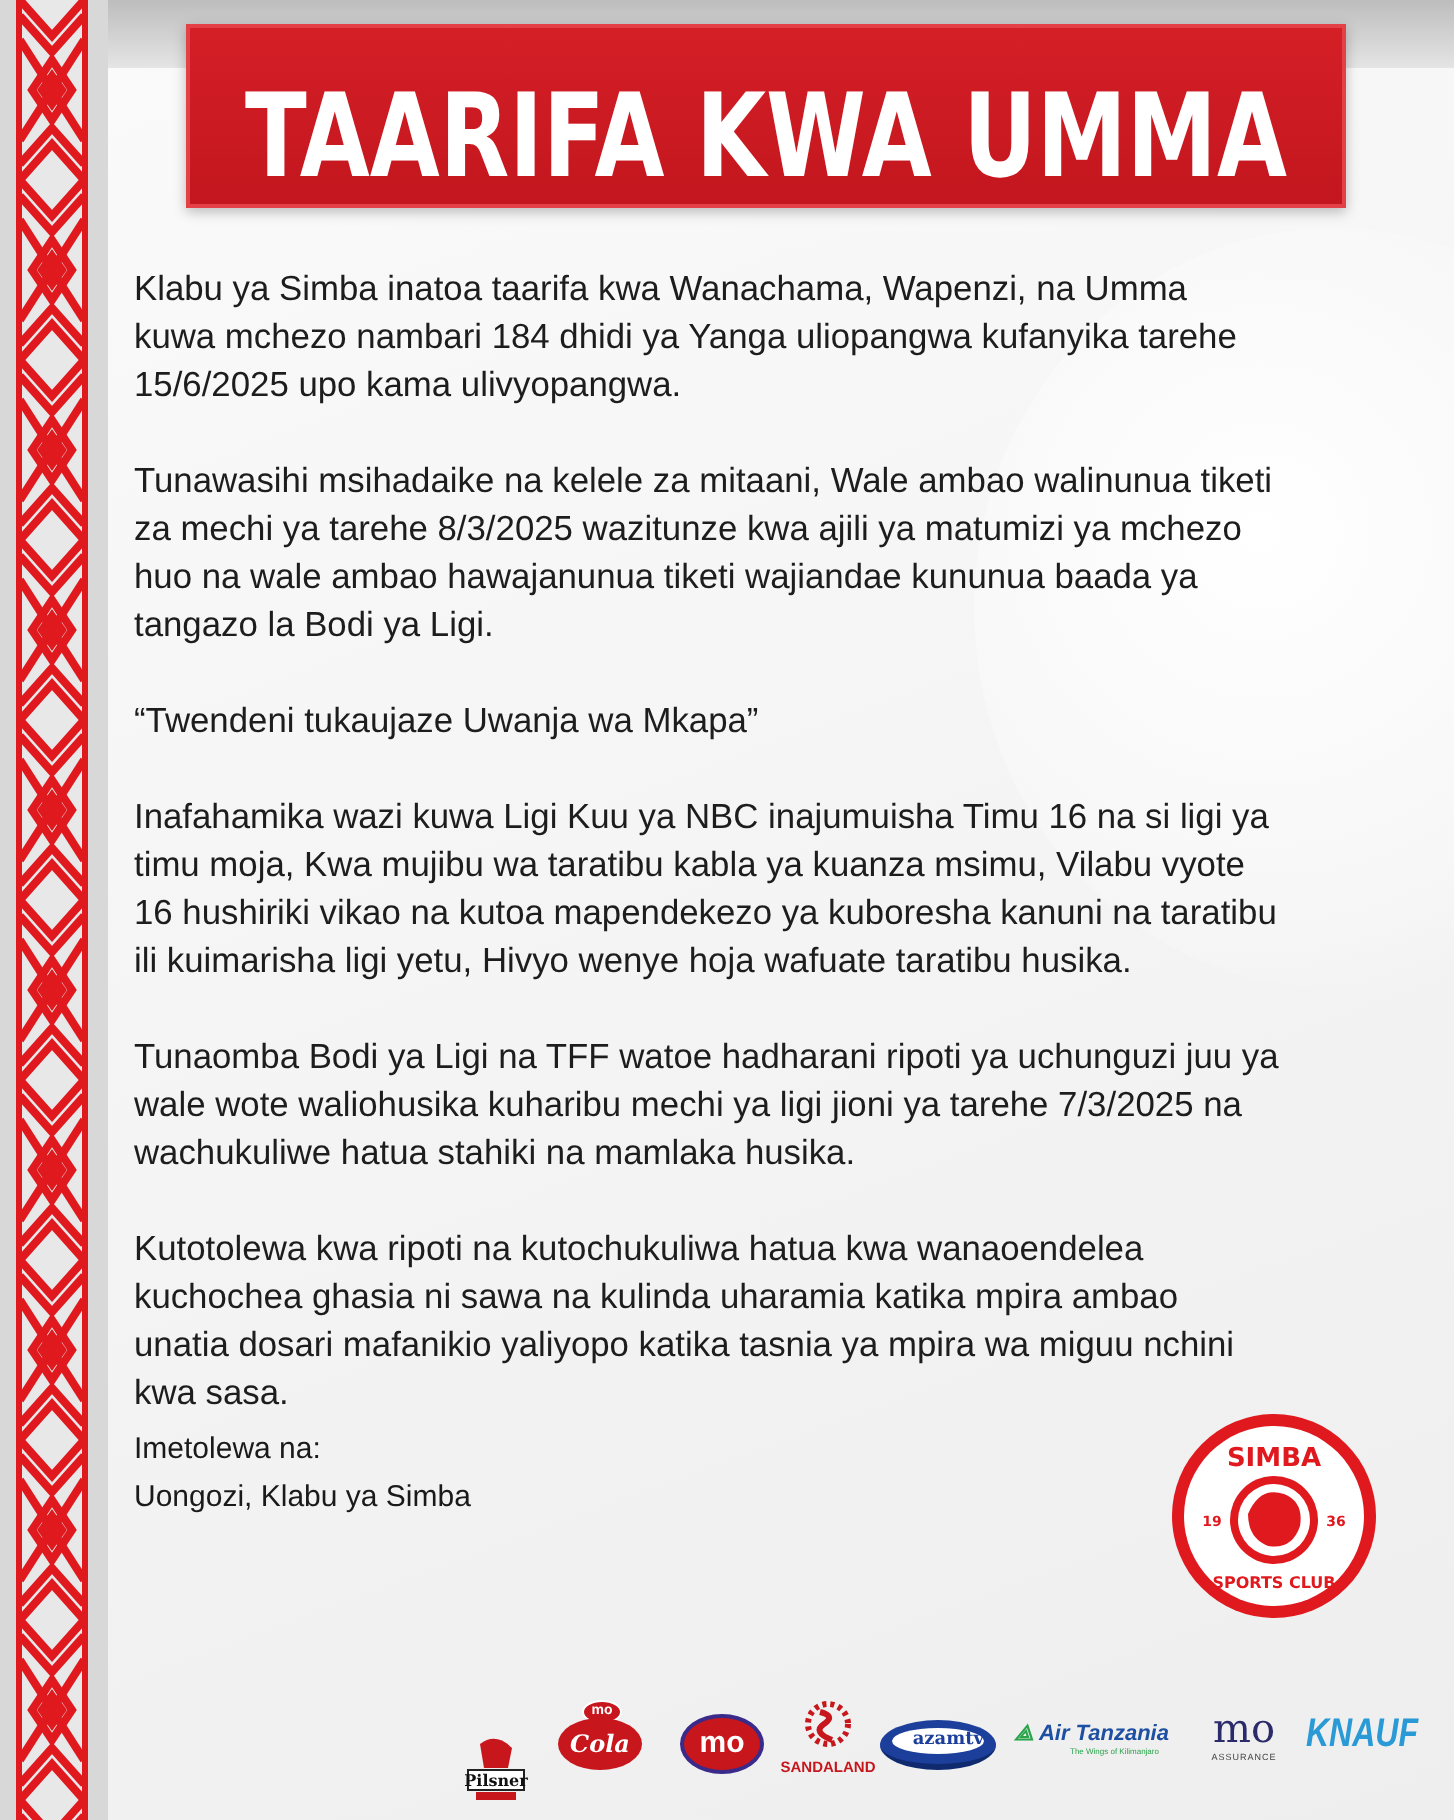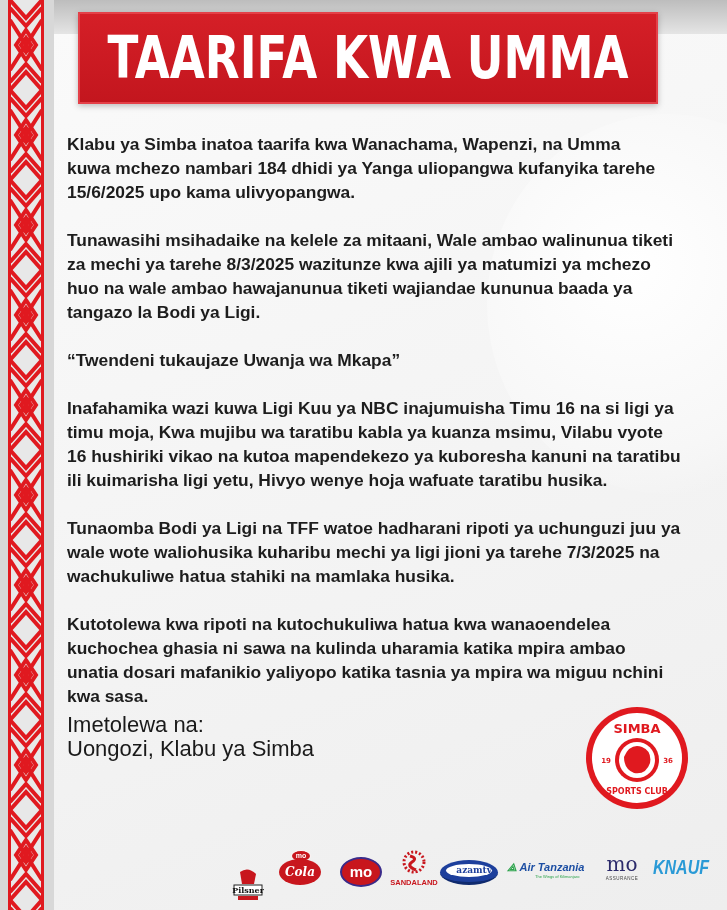--- a/index.html
+++ b/index.html
@@ -10,29 +10,29 @@
     color:#1a1a1a;
   }
   .top-shade { position:absolute; left:0; top:0; width:727px; height:35px;
     background: linear-gradient(180deg, #bdbdbd 0%, #e6e6e6 100%); }
   .panel { position:absolute; left:36px; top:34px; width:691px; height:876px;
     background: linear-gradient(160deg, #fafafa 0%, #f3f3f3 60%, #eeeeee 100%); }
   .swoosh { position:absolute; right:-120px; top:80px; width:360px; height:380px;
     border-radius:50%; background: radial-gradient(circle at 40% 40%, #ffffff 0%, #f7f7f7 60%, rgba(240,240,240,0) 75%); }
   .border-strip { position:absolute; left:0; top:0; width:54px; height:910px; background:#d8d8d8; }
   .border-pattern { position:absolute; left:8px; top:0; width:36px; height:910px; }
-  .title-box { position:absolute; left:78px; top:12px; width:576px; height:88px;
+  .title-box { position:absolute; left:93px; top:12px; width:576px; height:88px;
     background: linear-gradient(180deg, #d51f27 0%, #c3161e 100%);
     border:2px solid #e44048; box-shadow: 0 2px 6px rgba(0,0,0,0.25);
-    display:flex; align-items:center; justify-content:center; }
+    display:flex; align-items:flex-end; justify-content:center; }
   .title-text { color:#fff; font-family:"DejaVu Sans", sans-serif; font-weight:bold;
     font-size:58px; letter-spacing:0px; transform:scaleX(0.78); white-space:nowrap; }
   .body { position:absolute; left:67px; top:132px; width:640px; font-size:17.4px; line-height:24px; color:#1d1d1d; }
-  .body p { margin:0 0 24px 0; white-space:pre-line;font-weight:bold; }
-  .sign { position:absolute; left:67px; top:713px; font-size:22px; line-height:24px; }
+  .body p { margin:0 0 24px 0; white-space:pre-line; }
+  .sign { position:absolute; left:67px; top:713px; font-size:15px; line-height:24px; }
   .sign div { white-space:nowrap; }
   .crest { position:absolute; left:584px; top:705px; width:106px; height:106px; }
   .sponsors { position:absolute; left:0; top:850px; width:727px; height:50px; }
   .sp { position:absolute; }
 </style>
 </head>
 <body>
 
 <div class="top-shade"></div>
 <div class="panel">

